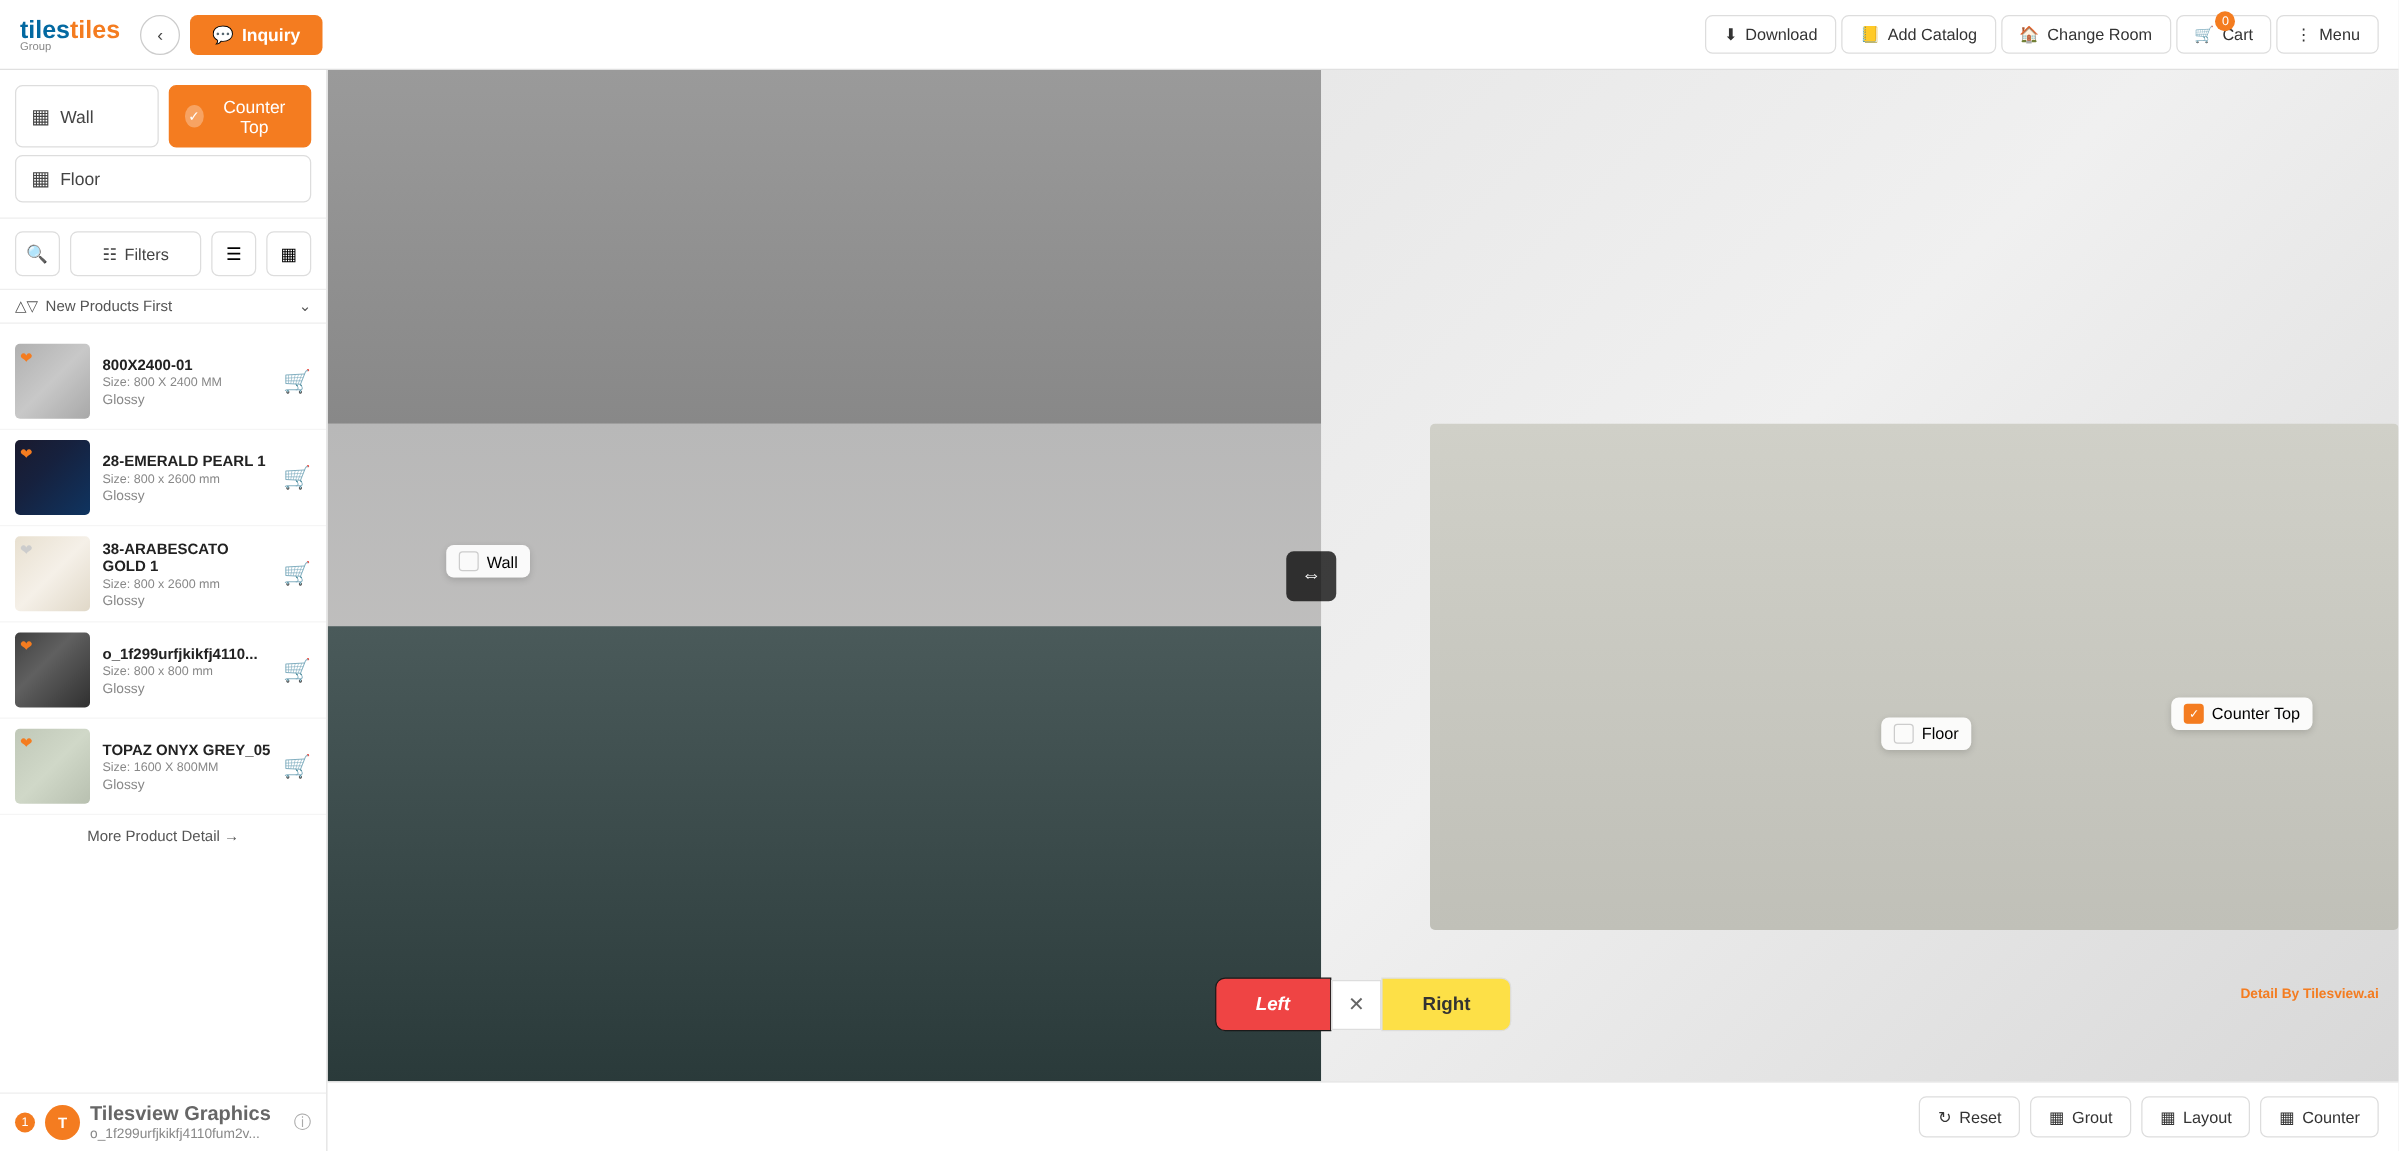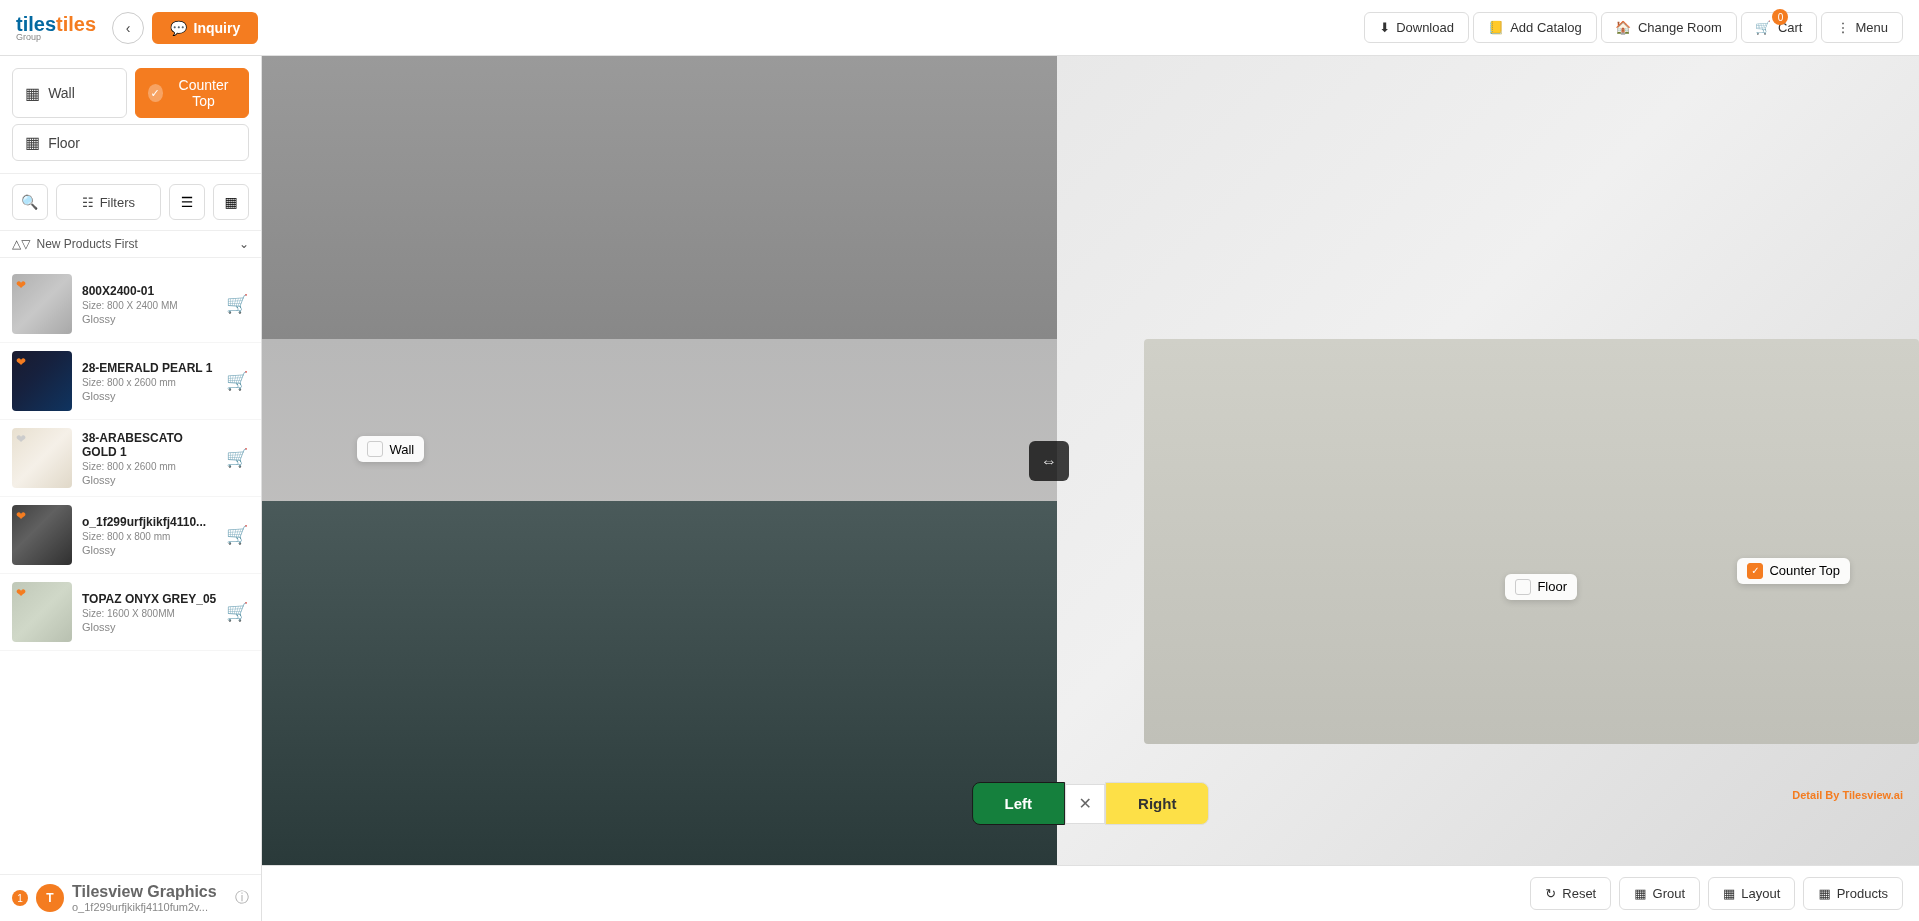--- a/index.html
+++ b/index.html
@@ -419,24 +419,25 @@
       background: transparent;
     }
     .lr-btn {
       padding: 12px 32px;
       font-size: 15px;
       font-weight: 600;
       cursor: pointer;
       border: 1px solid #ddd;
     }
     .lr-btn.left-btn {
-      background: #15803d;
+      background: #ef4444;
       color: #fff;
       border-radius: 8px 0 0 8px;
       border-color: #1a1a1a;
+      font-style: italic;
     }
     .lr-btn.right-btn {
       background: #fde047;
       color: #333;
       border-radius: 0 8px 8px 0;
     }
     .lr-close {
       width: 40px; height: 40px;
       background: #fff;
       border: 1px solid #ddd;
@@ -622,20 +623,23 @@
         <div class="product-thumb tile-onyx">
           <span class="heart-icon">❤</span>
         </div>
         <div class="product-info">
           <div class="product-name">TOPAZ ONYX GREY_05</div>
           <div class="product-size">Size: 1600 X 800MM</div>
           <div class="product-finish">Glossy</div>
         </div>
         <div class="product-action">🛒</div>
       </div>
+      <div class="more-detail-btn">
+        <span>More Product Detail →</span>
+      </div>
     </div>
 
     <div class="sidebar-bottom">
       <div class="tilesview-info">
         <span class="notification-badge">1</span>
         <div class="tilesview-icon">T</div>
         <div>
           <div style="font-weight:600;font-size:16px">Tilesview Graphics</div>
           <div style="font-size:11px;color:#888">o_1f299urfjkikfj4110fum2v...</div>
         </div>
@@ -706,17 +710,17 @@
       <button class="bottom-tool-btn">
         <span>▦</span>
         <span>Grout</span>
       </button>
       <button class="bottom-tool-btn">
         <span>▦</span>
         <span>Layout</span>
       </button>
       <button class="bottom-tool-btn">
         <span>▦</span>
-        <span>Products</span>
+        <span>Counter</span>
       </button>
     </div>
   </div>
 </div>
 
 </body></html>

